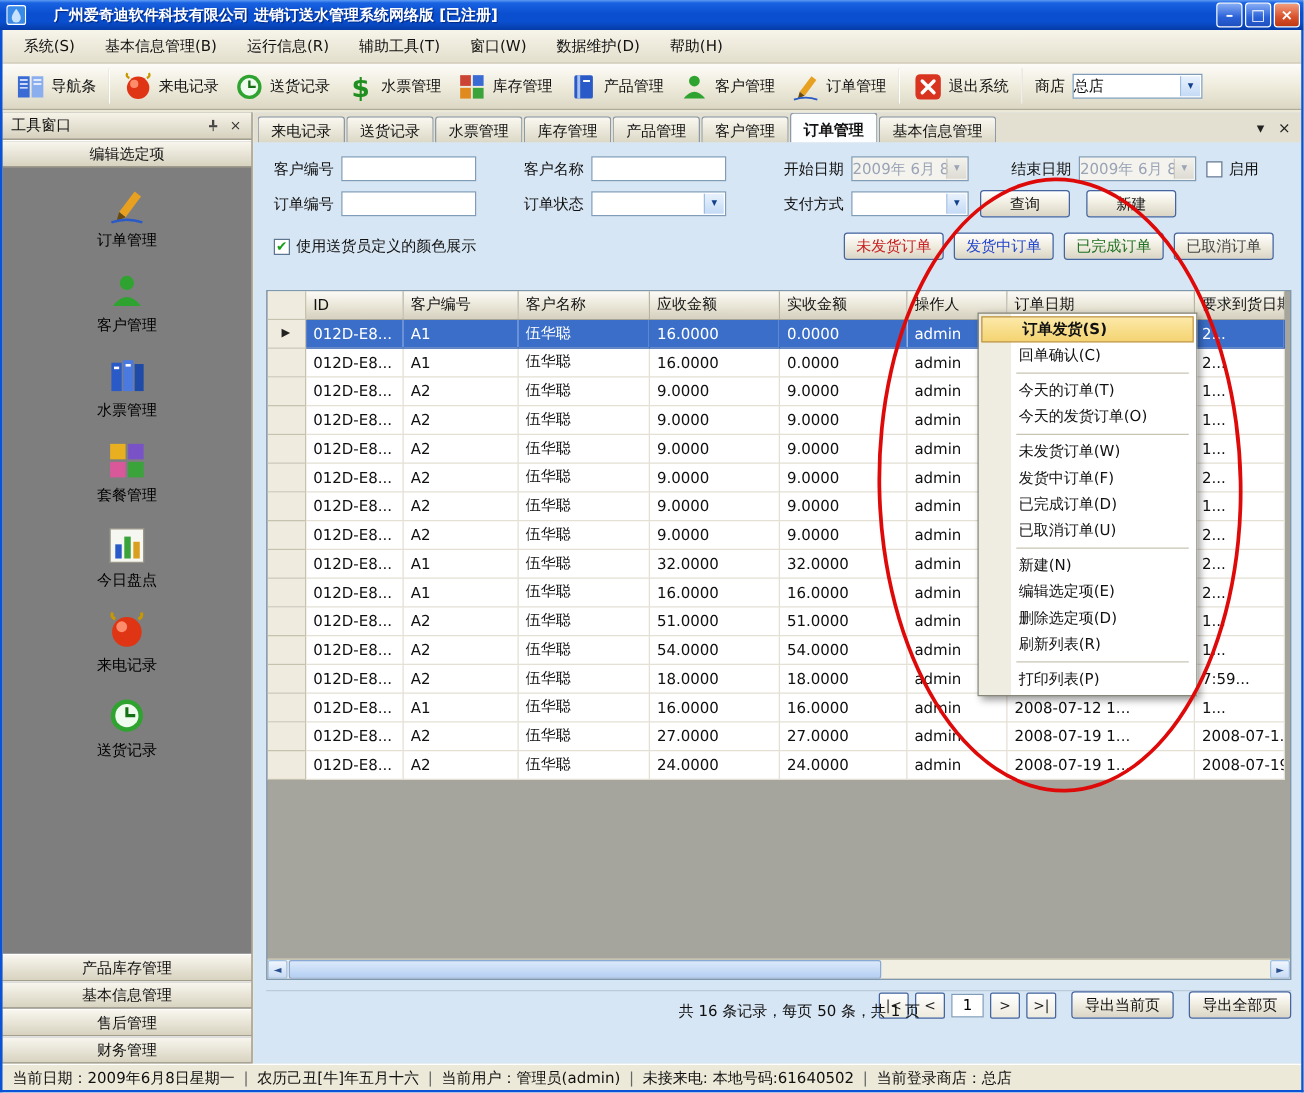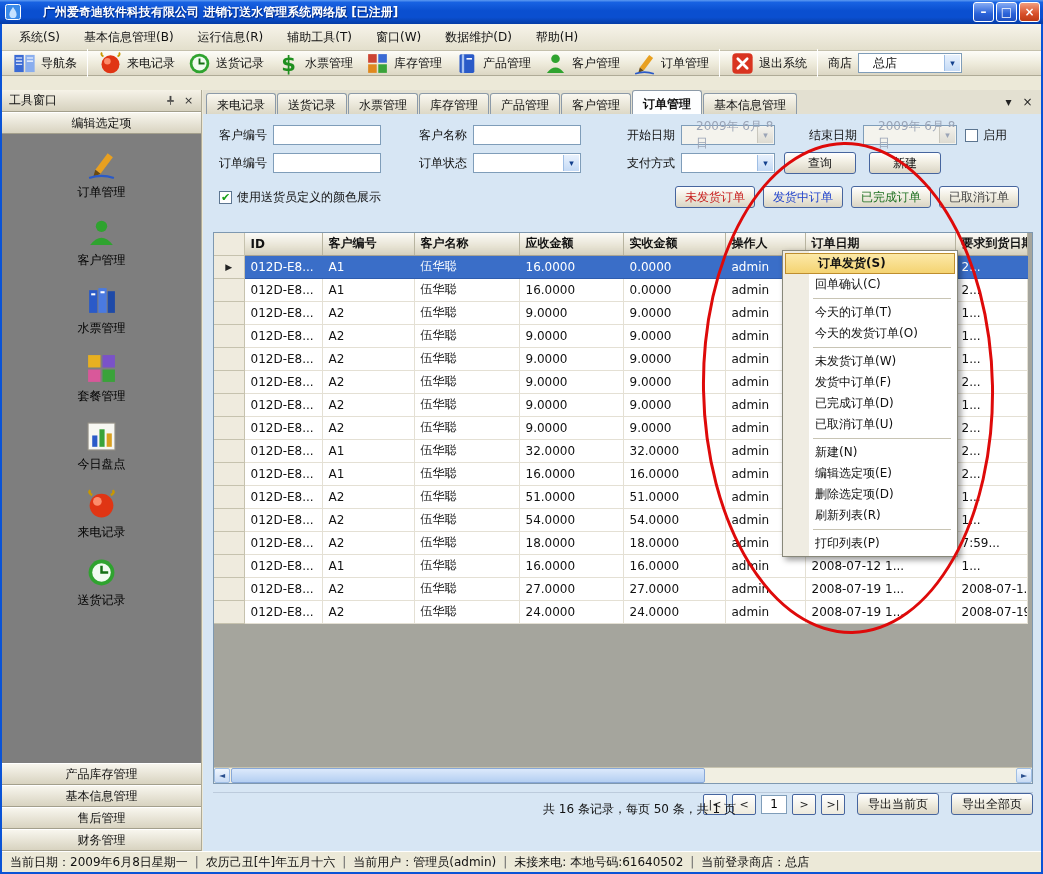--- a/index.html
+++ b/index.html
@@ -20,28 +20,28 @@
   .wbtn{width:21px;height:20px;margin-left:2px;border:1px solid #fff;border-radius:3px;color:#fff;
     display:flex;align-items:center;justify-content:center;font-weight:bold;
     background:linear-gradient(#86ACF4,#2A62D8 60%,#1E4FC0)}
   .wbtn.close{background:linear-gradient(#F29E7E,#D8502A 60%,#BE3A14)}
   .glyph-min::before{content:"–"} .glyph-max::before{content:"□"} .glyph-x::before{content:"×"} .glyph-chev::before{content:"▾"}
 
   .menubar{position:absolute;left:2px;right:2px;top:24px;height:27px;z-index:3;display:flex;align-items:center;gap:2px;
     padding:0 6px;background:linear-gradient(#F7F4EA,#E3DFCC);border-bottom:1px solid #C4C0AC}
   .menu-item{padding:4px 11px;cursor:default}
 
-  .toolbar{position:absolute;left:2px;right:2px;top:51px;height:25px;z-index:3;display:flex;align-items:center;
+  .toolbar{position:absolute;left:2px;right:2px;top:51px;height:37px;z-index:3;display:flex;align-items:center;
     padding:0 4px;background:linear-gradient(#FDFCF8,#EDEADA 55%,#DCD7C4);border-bottom:1px solid #AFAB97}
   .tool-btn{display:flex;align-items:center;gap:4px;padding:3px 6px;border-radius:3px;cursor:default}
   .ticon{width:25px;height:25px;display:inline-block}
   .ticon svg,.sicon svg{width:100%;height:100%;display:block}
   .tool-sep{width:1px;height:28px;background:#B3AF9B;margin:0 4px;border-right:1px solid #fff}
   .store{display:flex;align-items:center;gap:6px;margin-left:6px}
-  .combo{height:20px;background:#fff;border:1px solid #7F9DB9;display:flex;align-items:center;padding-left:14px;position:relative}
+  .combo{height:20px;background:#fff;border:1px solid #7F9DB9;display:flex;align-items:center;padding-left:0;position:relative}
   .combo-arrow{position:absolute;right:1px;top:1px;bottom:1px;width:16px;display:flex;align-items:center;justify-content:center;
     color:#123F8C;font-size:9px;background:linear-gradient(#E9F2FD,#C4DAF5);border-left:1px solid #9FBEE4}
   .store-combo{width:104px}
 
   
   .sidebar{position:absolute;left:2px;top:90px;width:200px;bottom:23px;display:flex;flex-direction:column;
     background:#7E7E7E;border-right:1px solid #AFAB97;z-index:2}
   .side-cap{height:22px;flex:0 0 22px;display:flex;align-items:center;padding:0 5px 0 7px;
     background:linear-gradient(#F6F3E8,#D6D1BE);border-bottom:1px solid #A39F8C;color:#111}
   .side-cap .sp{flex:1}
@@ -81,21 +81,21 @@
   .qbtn{width:72px}
   .status-btn{padding:0 9px;height:22px}
   .sb0{color:#C82020}.sb1{color:#2244CC}.sb2{color:#1E7020}.sb3{color:#444}
   .statusbtns{margin-left:auto;margin-right:14px;display:flex;gap:8px}
 
   
   .table-wrap{position:absolute;left:10px;right:8px;top:118px;height:552px;background:#A5A59D;border:1px solid #7E98B0;overflow:hidden}
   table{border-collapse:collapse;table-layout:fixed;width:813px;background:#fff}
   col.c-rh{width:30px}col.c-id{width:78px}col.c-cno{width:92px}col.c-cname{width:105px}col.c-recv{width:104px}
   col.c-paid{width:102px}col.c-op{width:80px}col.c-od{width:150px}col.c-rd{width:72px}
-  th{height:22px;font-weight:bold;text-align:left;padding:0 6px;white-space:nowrap;overflow:hidden;
+  th{height:22px;font-weight:normal;text-align:left;padding:0 6px;white-space:nowrap;overflow:hidden;
     background:linear-gradient(#FCFBF7,#E7E3D4 60%,#D5D0BE);border-right:1px solid #B8B4A0;border-bottom:1px solid #A8A494}
   td{height:23px;padding:0 6px;white-space:nowrap;overflow:hidden;border-right:1px solid #E4E0D4;border-bottom:1px solid #E4E0D4}
   td.rowhead,th.rowhead{background:#EFEBDE;border-right:1px solid #C6C2AE;border-bottom:1px solid #C6C2AE;
     text-align:center;font-size:9px;color:#222;padding:0}
   tr.selected td:not(.rowhead){background:#3A6EC8;color:#fff;border-right:1px solid #3A6EC8;border-bottom:1px solid #2E5CAE}
 
   .hscroll{position:absolute;left:0;right:0;bottom:0;height:16px;background:#F1EFE2;border-top:1px solid #C8C4B0}
   .harrow{position:absolute;top:0;width:16px;height:15px;display:flex;align-items:center;justify-content:center;
     font-size:8px;color:#2A4F8E;background:linear-gradient(#F0F6FE,#C8DBF4);border:1px solid #9FBEE4;border-radius:2px}
   .harrow.left{left:0}.harrow.left::before{content:"◄"}

